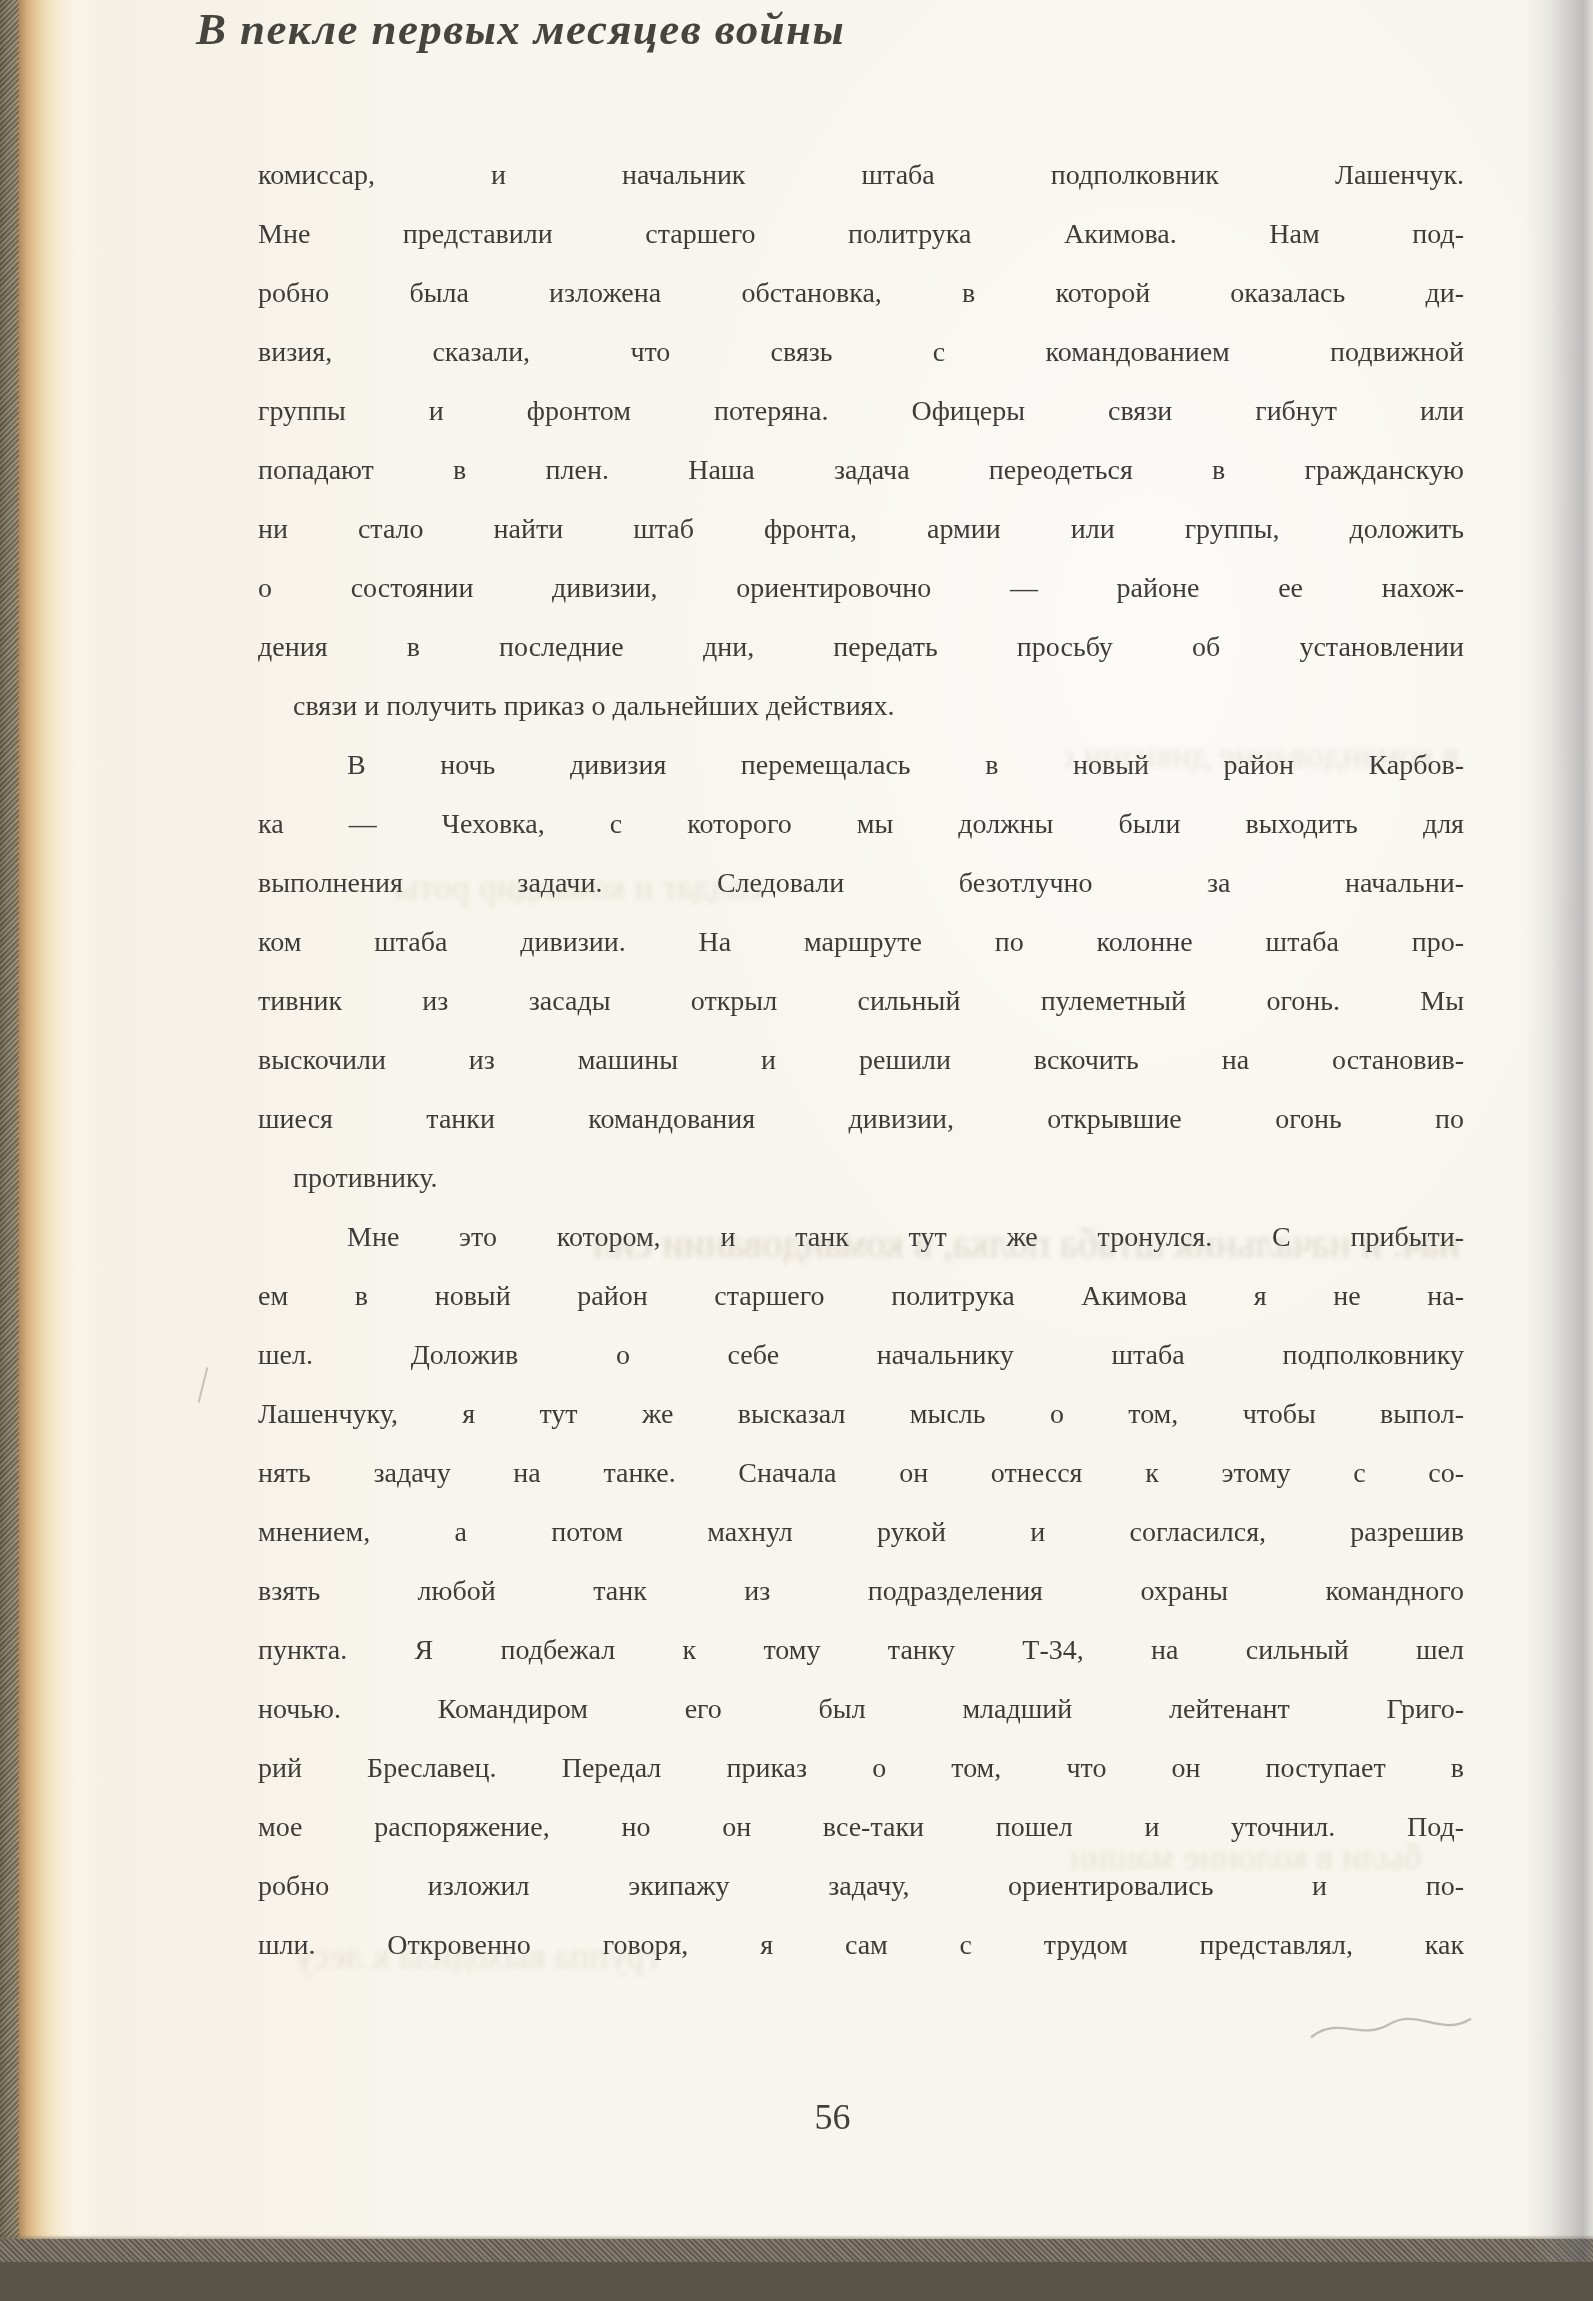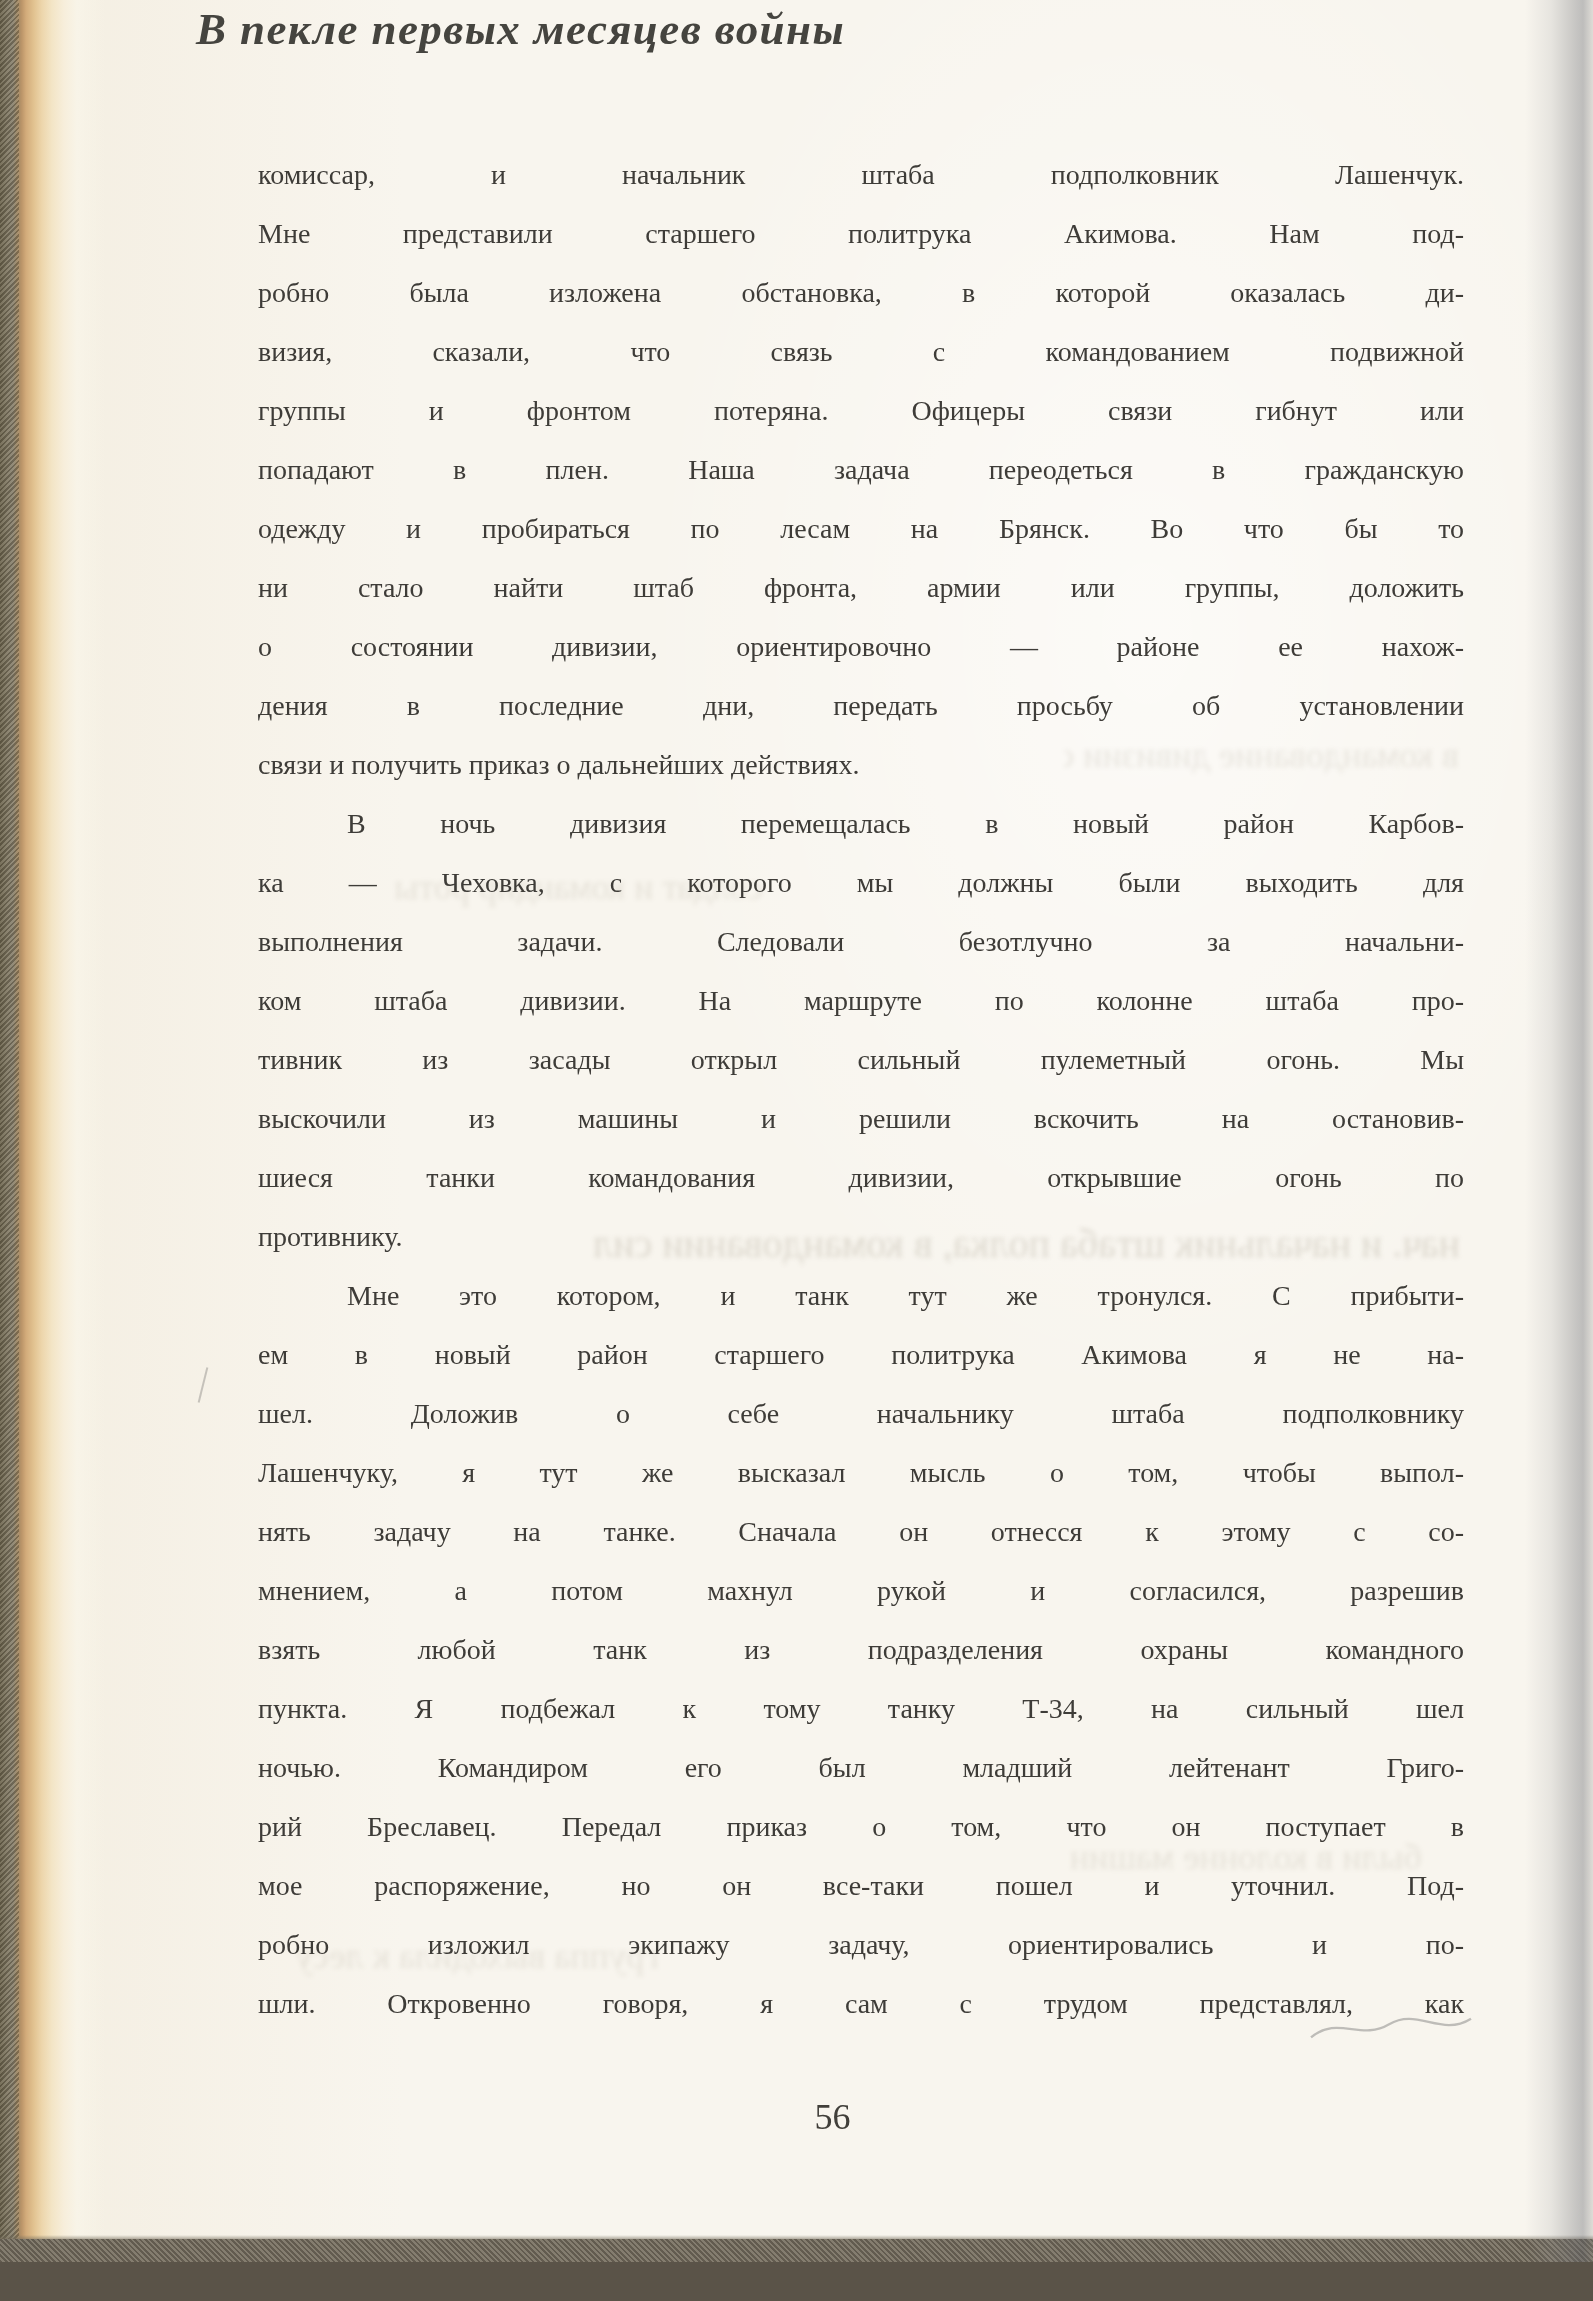--- a/index.html
+++ b/index.html
@@ -41,21 +41,21 @@
     position:absolute; left:196px; top:2.8px;
     font-style:italic; font-weight:bold; font-size:45px; letter-spacing:1.4px;
     color:#45443f; white-space:nowrap;
   }
   .body-text {
     position:absolute; left:258px; top:145px; width:1206px;
     font-size:28px; line-height:59px; color:#3e3c38;
   }
   .line { text-align:justify; text-align-last:justify; text-justify:inter-word; }
   .line.indent { text-indent:89px; }
-  .line.para-end { text-align-last:left; }
+  .line.para-end { text-align-last:left;margin-left:35px; }
   .page-number {
     position:absolute; left:258px; top:2096px; width:1149px;
     text-align:center; font-size:36px; color:#413f3a;
   }
   .bleed {
     position:absolute; font-size:36px; color:#7d725c; opacity:0.15;
     filter:blur(2.8px); transform:scaleX(-1); white-space:nowrap; overflow:hidden;
   }
   .bleed.strong { opacity:0.22; font-size:40px; }
   .pen-squiggle { position:absolute; left:1309px; top:2013px; opacity:0.55; }
@@ -77,21 +77,20 @@
 
   <div class="running-header">В пекле первых месяцев войны</div>
 
   <div class="body-text">
     <div class="line">комиссар, и начальник штаба подполковник Лашенчук.</div>
     <div class="line">Мне представили старшего политрука Акимова. Нам под-</div>
     <div class="line">робно была изложена обстановка, в которой оказалась ди-</div>
     <div class="line">визия, сказали, что связь с командованием подвижной</div>
     <div class="line">группы и фронтом потеряна. Офицеры связи гибнут или</div>
     <div class="line">попадают в плен. Наша задача переодеться в гражданскую</div>
-    <div class="line">одежду и пробираться по лесам на Брянск. Во что бы то</div>
     <div class="line">ни стало найти штаб фронта, армии или группы, доложить</div>
     <div class="line">о состоянии дивизии, ориентировочно — районе ее нахож-</div>
     <div class="line">дения в последние дни, передать просьбу об установлении</div>
     <div class="line para-end">связи и получить приказ о дальнейших действиях.</div>
     <div class="line indent">В ночь дивизия перемещалась в новый район Карбов-</div>
     <div class="line">ка — Чеховка, с которого мы должны были выходить для</div>
     <div class="line">выполнения задачи. Следовали безотлучно за начальни-</div>
     <div class="line">ком штаба дивизии. На маршруте по колонне штаба про-</div>
     <div class="line">тивник из засады открыл сильный пулеметный огонь. Мы</div>
     <div class="line">выскочили из машины и решили вскочить на остановив-</div>

